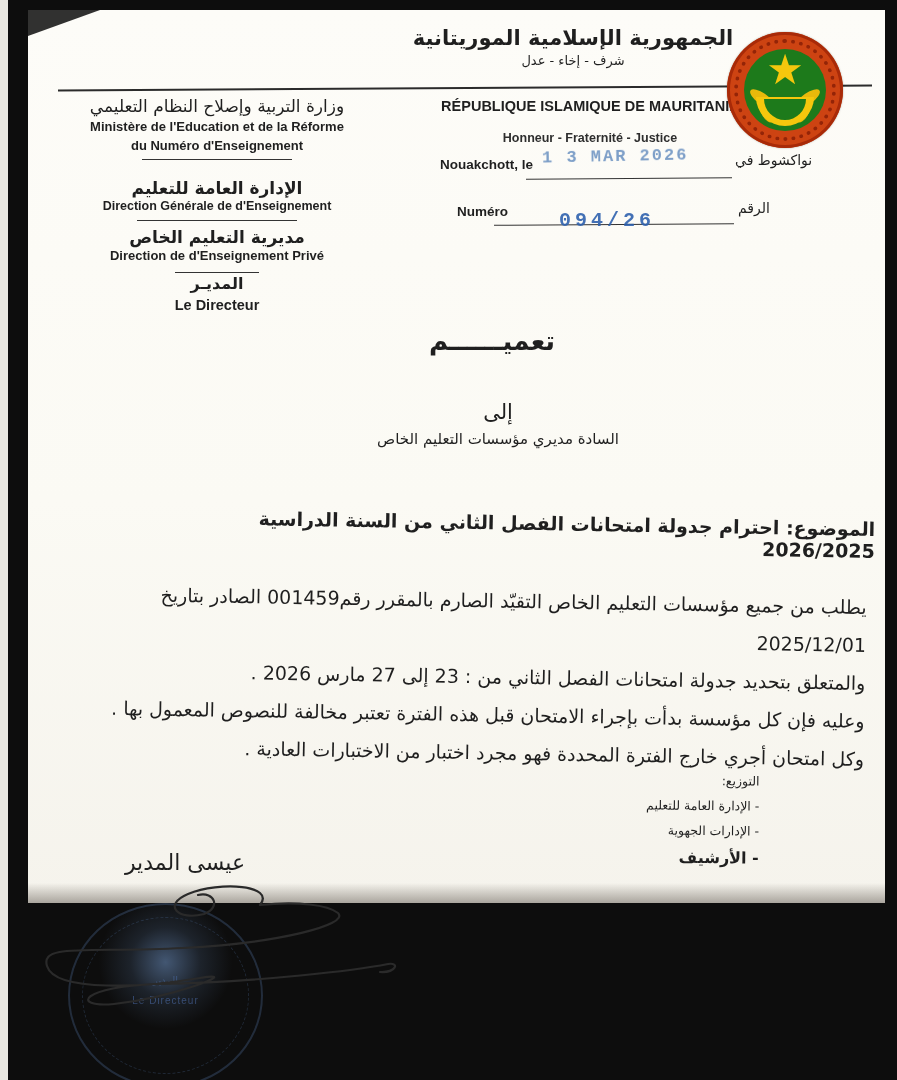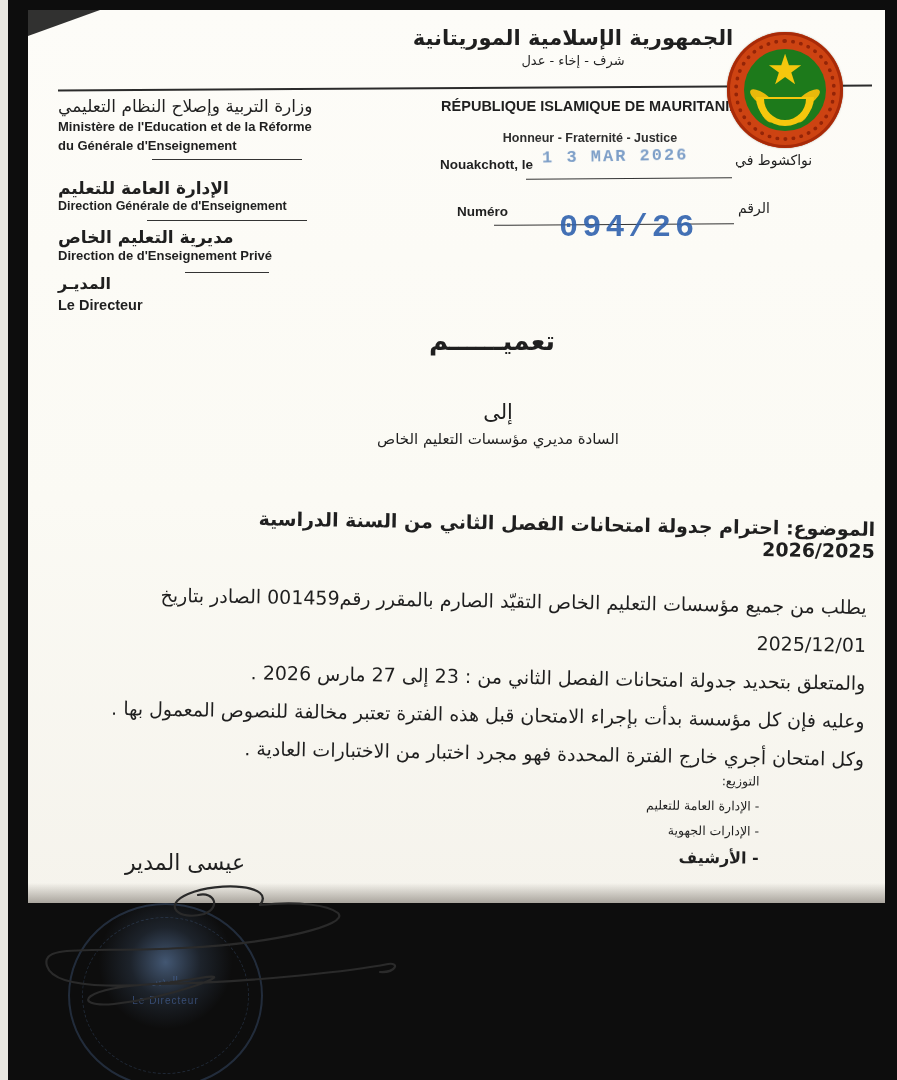--- a/index.html
+++ b/index.html
@@ -34,21 +34,21 @@
         width:58px;height:29px;background:#f5c70d;border-radius:0 0 58px 58px;}
   .emblem .cres-inner{position:absolute;bottom:11px;left:50%;transform:translateX(-50%);
         width:42px;height:21px;background:#1d7a1b;border-radius:0 0 42px 42px;}
   .emblem .leaf{position:absolute;width:28px;height:11px;background:#e9b90b;border-radius:50%;}
   .emblem .leaf-l{left:4px;top:44px;transform:rotate(35deg);}
   .emblem .leaf-r{right:4px;top:44px;transform:rotate(-35deg);}
   .emblem .leaf-l2{left:12px;top:58px;transform:rotate(60deg);width:22px;}
   .emblem .leaf-r2{right:12px;top:58px;transform:rotate(-60deg);width:22px;}
 
   
-  .ministry{position:absolute;left:30px;top:86px;width:338px;text-align:left;line-height:1.25;}
+  .ministry{position:absolute;left:20px;top:86px;width:338px;text-align:center;line-height:1.25;}
   .m-ar1{font-size:17px;}
   .m-fr{font-family:"Liberation Sans",sans-serif;font-weight:bold;font-size:13px;margin-top:2px;}
   .sep{border:0;border-top:1.6px solid #333;margin:5px auto 4px;}
   .sep-1{width:150px;}
   .sep-2{width:160px;}
   .sep-3{width:84px;margin:8px auto 1px;}
   .m-ar2{font-size:17px;font-weight:bold;margin-top:18px;}
   .m-fr2{font-family:"Liberation Sans",sans-serif;font-weight:bold;font-size:12.5px;}
   .m-ar3{font-size:17px;font-weight:bold;margin-top:6px;}
   .m-fr3{font-family:"Liberation Sans",sans-serif;font-weight:bold;font-size:13px;}
@@ -67,21 +67,21 @@
   .ref-line{position:absolute;border-top:1.6px solid #333;}
   .nkt-line{left:498px;top:168px;width:206px;transform:rotate(-.4deg);}
   .num-line{left:466px;top:214px;width:240px;transform:rotate(-.4deg);}
   .ref-label-ar{position:absolute;font-size:14px;}
   .nkt-ar{left:707px;top:142px;}
   .num-ar{left:710px;top:190px;}
   .date-stamp{position:absolute;left:514px;top:137px;color:#4878b4;
         font-family:"Liberation Mono",monospace;font-size:17px;font-weight:bold;
         letter-spacing:2px;opacity:.7;transform:rotate(-1.2deg);filter:blur(.4px);}
   .number-stamp{position:absolute;left:531px;top:199px;color:#2f62ae;
-        font-family:"Liberation Mono",monospace;font-size:32px;font-weight:bold;
+        font-family:"Liberation Mono",monospace;font-size:20px;font-weight:bold;
         letter-spacing:4px;opacity:.9;}
 
   
   .circ-title{position:absolute;top:316px;left:354px;width:220px;text-align:center;
         font-size:26px;font-weight:bold;}
   .to-label{position:absolute;top:390px;left:420px;width:100px;text-align:center;font-size:21px;}
   .addressee{position:absolute;top:420px;left:290px;width:360px;text-align:center;
         font-size:15px;direction:rtl;}
   .subject{position:absolute;top:508px;right:10px;width:660px;direction:rtl;text-align:right;
         font-size:19px;font-weight:bold;transform:rotate(1deg);transform-origin:right center;}
@@ -134,21 +134,21 @@
         <div class="leaf leaf-l2"></div>
         <div class="leaf leaf-r2"></div>
         <div class="cres-outer"></div>
         <div class="cres-inner"></div>
       </div>
     </div>
 
     <div class="ministry">
       <div class="m-ar1">وزارة التربية وإصلاح النظام التعليمي</div>
       <div class="m-fr">Ministère de l'Education et de la Réforme</div>
-      <div class="m-fr">du Générale d'Enseignement</div>
+      <div class="m-fr">du Numéro d'Enseignement</div>
       <hr class="sep sep-1">
       <div class="m-ar2">الإدارة العامة للتعليم</div>
       <div class="m-fr2">Direction Générale de d'Enseignement</div>
       <hr class="sep sep-2">
       <div class="m-ar3">مديرية التعليم الخاص</div>
       <div class="m-fr3">Direction de d'Enseignement Privé</div>
       <hr class="sep sep-3">
       <div class="m-ar4">المديـر</div>
       <div class="m-fr4">Le Directeur</div>
     </div>

